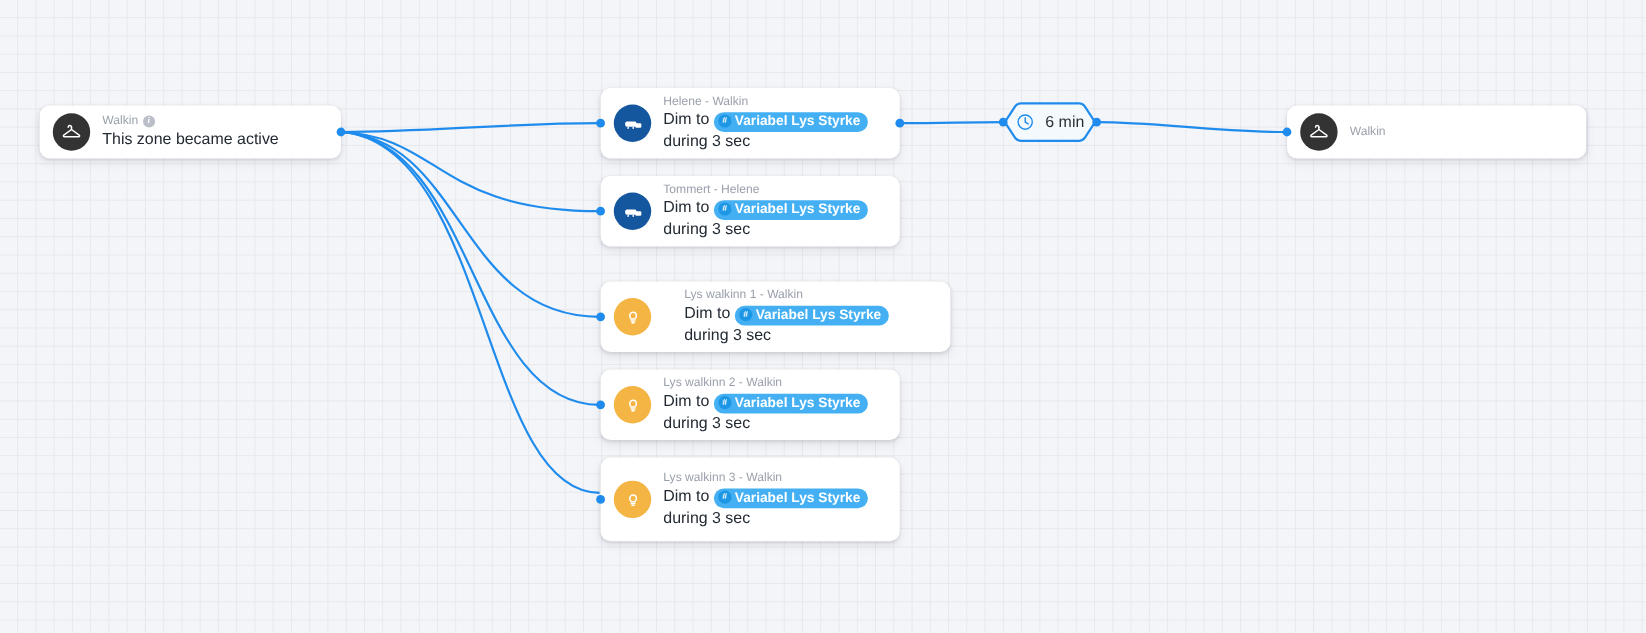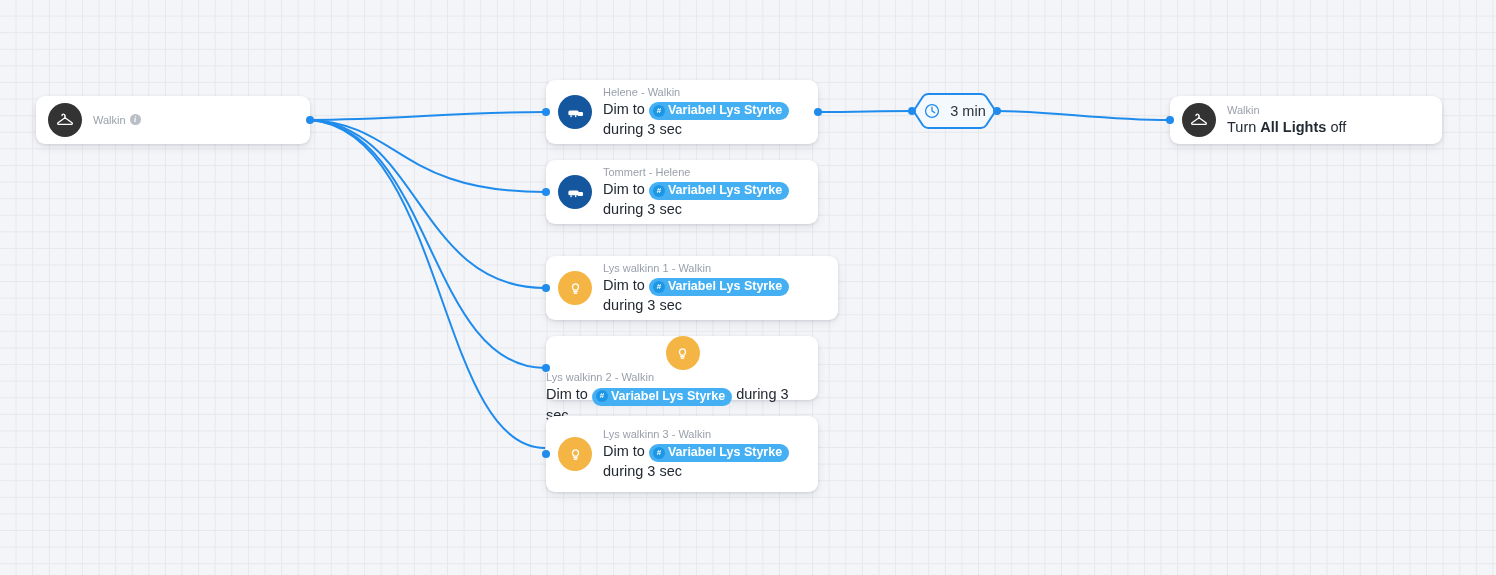--- a/index.html
+++ b/index.html
@@ -205,20 +205,21 @@
         <path d="M12 7.2 C 12 5.6 10.9 5 10.1 5 C 9.1 5 8.4 5.8 8.4 6.7"></path>
         <path d="M12 7.2 L12 9.3"></path>
         <path d="M12 9.3 L3.6 15.4 C 2.8 16 3.2 17.2 4.2 17.2 L19.8 17.2 C 20.8 17.2 21.2 16 20.4 15.4 Z"></path>
       </svg>
     </div>
     <div class="node-body">
       <div class="node-sub node-sub-row">
         <span>Walkin</span>
         <span class="info-icon">i</span>
       </div>
+      <div class="node-title">This zone became active</div>
     </div>
     <span class="port port-out"></span>
   </div>
 
   <div class="node" style="left:546px; top:80px; width:272px; height:64px;">
     <div class="node-icon icon-blue">
       <svg width="19" height="19" viewBox="0 0 24 24" fill="#ffffff">
         <rect x="3" y="9.5" width="13" height="6" rx="2"></rect>
         <rect x="14.5" y="11.5" width="7" height="5" rx="1.4"></rect>
         <rect x="5.6" y="15.5" width="1.6" height="2.4"></rect>
@@ -256,21 +257,21 @@
         <span class="chip">
           <span class="chip-badge">#</span>
           <span>Variabel Lys Styrke</span>
         </span>
         <span>during 3 sec</span>
       </div>
     </div>
     <span class="port port-in"></span>
   </div>
 
-  <div class="node" style="left:546px; top:256px; width:292px; height:64px;">
+  <div class="node" style="left:546px; top:256px; width:318px; height:64px;gap:19px;">
     <div class="node-icon icon-amber">
       <svg width="19" height="19" viewBox="0 0 24 24" fill="none" stroke="#ffffff" stroke-width="1.7" stroke-linecap="round" stroke-linejoin="round">
         <path d="M8.2 10.2 C 8.2 7.9 9.9 6.2 12 6.2 C 14.1 6.2 15.8 7.9 15.8 10.2 C 15.8 12 14.6 13.1 14.2 14 L 9.8 14 C 9.4 13.1 8.2 12 8.2 10.2 Z"></path>
         <path d="M9.9 16.1 L14.1 16.1"></path>
         <path d="M10.7 18.2 L13.3 18.2"></path>
       </svg>
     </div>
     <div class="node-body">
       <div class="node-sub">Lys walkinn 1 - Walkin</div>
       <div class="node-title">
@@ -278,21 +279,21 @@
         <span class="chip">
           <span class="chip-badge">#</span>
           <span>Variabel Lys Styrke</span>
         </span>
         <span>during 3 sec</span>
       </div>
     </div>
     <span class="port port-in"></span>
   </div>
 
-  <div class="node" style="left:546px; top:336px; width:272px; height:64px;flex-direction:column;">
+  <div class="node" style="left:546px; top:336px; width:272px; height:64px;">
     <div class="node-icon icon-amber">
       <svg width="19" height="19" viewBox="0 0 24 24" fill="none" stroke="#ffffff" stroke-width="1.7" stroke-linecap="round" stroke-linejoin="round">
         <path d="M8.2 10.2 C 8.2 7.9 9.9 6.2 12 6.2 C 14.1 6.2 15.8 7.9 15.8 10.2 C 15.8 12 14.6 13.1 14.2 14 L 9.8 14 C 9.4 13.1 8.2 12 8.2 10.2 Z"></path>
         <path d="M9.9 16.1 L14.1 16.1"></path>
         <path d="M10.7 18.2 L13.3 18.2"></path>
       </svg>
     </div>
     <div class="node-body">
       <div class="node-sub">Lys walkinn 2 - Walkin</div>
       <div class="node-title">
@@ -333,34 +334,33 @@
     <svg class="delay-shape" viewBox="0 0 91 38" xmlns="http://www.w3.org/2000/svg">
       <path d="M4.5,19 L14,4.5 Q16,2 19,2 L72,2 Q75,2 77,4.5 L86.5,19 L77,33.5 Q75,36 72,36 L19,36 Q16,36 14,33.5 Z" fill="#f4f9fe" stroke="#1f8ced" stroke-width="2" stroke-linejoin="round"></path>
     </svg>
     <div class="delay-inner">
       <span style="display:flex;">
         <svg width="18" height="18" viewBox="0 0 24 24" fill="none" stroke="#1f8ced" stroke-width="1.7" stroke-linecap="round">
           <circle cx="12" cy="12" r="8.6"></circle>
           <path d="M12 6.8 L12 12 L15.6 14.2"></path>
         </svg>
       </span>
-      <span class="delay-label">3 min</span>
+      <span class="delay-label">6 min</span>
     </div>
     <span class="port port-in" style="left:-1px;"></span>
     <span class="port port-out" style="right:-1px;"></span>
   </div>
 
   <div class="node" style="left:1170px; top:96px; width:272px; height:48px;">
     <div class="node-icon icon-dark">
       <svg width="20" height="20" viewBox="0 0 24 24" fill="none" stroke="#ffffff" stroke-width="1.6" stroke-linecap="round" stroke-linejoin="round">
         <path d="M12 7.2 C 12 5.6 10.9 5 10.1 5 C 9.1 5 8.4 5.8 8.4 6.7"></path>
         <path d="M12 7.2 L12 9.3"></path>
         <path d="M12 9.3 L3.6 15.4 C 2.8 16 3.2 17.2 4.2 17.2 L19.8 17.2 C 20.8 17.2 21.2 16 20.4 15.4 Z"></path>
       </svg>
     </div>
     <div class="node-body">
       <div class="node-sub">Walkin</div>
-      <div class="node-title"><span>Turn </span><b>All Lights</b><span> off</span></div>
     </div>
     <span class="port port-in"></span>
   </div>
 
 </div>
 
 </body></html>

